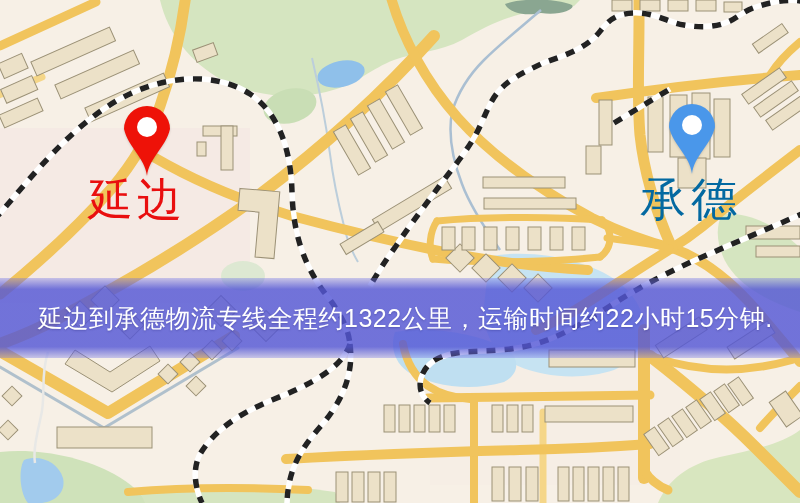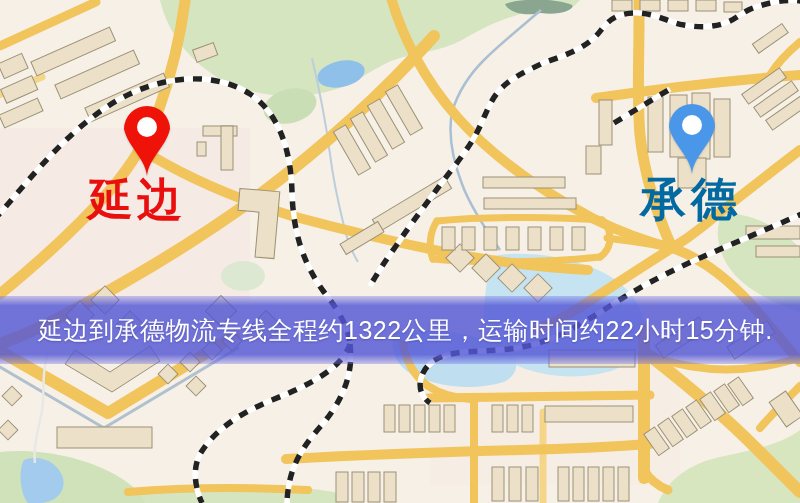--- a/index.html
+++ b/index.html
@@ -3,37 +3,37 @@
 <meta charset="utf-8">
 <style>
   html,body{margin:0;padding:0;background:#e8e8e8;}
   .stage{
     position:relative;width:800px;height:503px;overflow:hidden;
     font-family:"Liberation Sans","DejaVu Sans",sans-serif;
     background:#f7f0e6;
   }
   .stage svg.map{position:absolute;left:0;top:0;}
   .banner{
-    position:absolute;left:0;top:296px;width:800px;height:68px;
+    position:absolute;left:0;top:278px;width:800px;height:80px;
     display:flex;align-items:center;box-sizing:border-box;padding-left:38px;
     background:linear-gradient(180deg,
       rgba(112,114,230,0.35) 0%,
       rgba(84,87,214,0.82) 14%,
       rgba(84,87,214,0.82) 86%,
       rgba(112,114,230,0.35) 100%);
   }
   .banner-text{
     color:#ffffff;font-size:25px;letter-spacing:0.5px;font-weight:500;
     text-shadow:0 1px 2px rgba(40,40,120,0.35);white-space:nowrap;
   }
   .pin{position:absolute;filter:drop-shadow(0 1px 1px rgba(0,0,0,0.15));}
   .pin-origin{left:115px;top:100px;}
   .pin-destination{left:660px;top:98px;}
   .map-label{
-    position:absolute;font-weight:700;line-height:1;white-space:nowrap;
+    position:absolute;font-weight:400;line-height:1;white-space:nowrap;
     font-family:"Liberation Serif","DejaVu Serif",serif;
   }
   .label-origin{left:88px;top:178px;font-size:45px;letter-spacing:4px;color:#e90f0f;}
   .label-destination{left:640px;top:177px;font-size:46px;letter-spacing:5px;color:#0369a1;}
 </style>
 </head>
 <body>
 
 <div class="stage">
 

